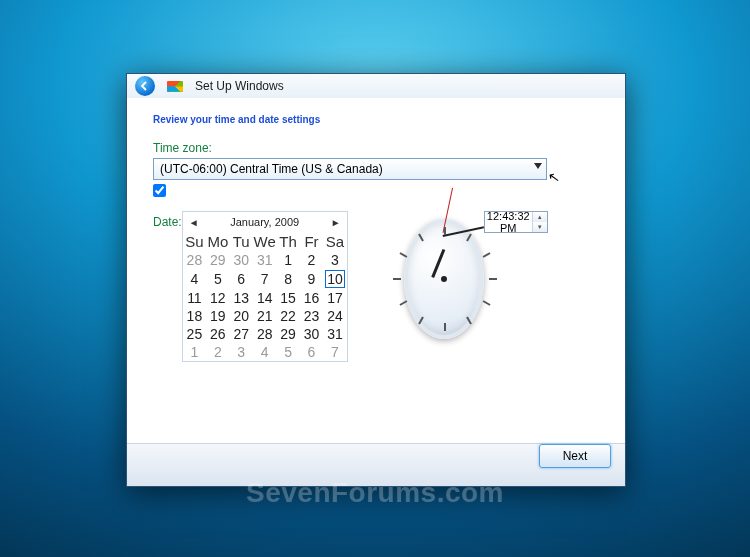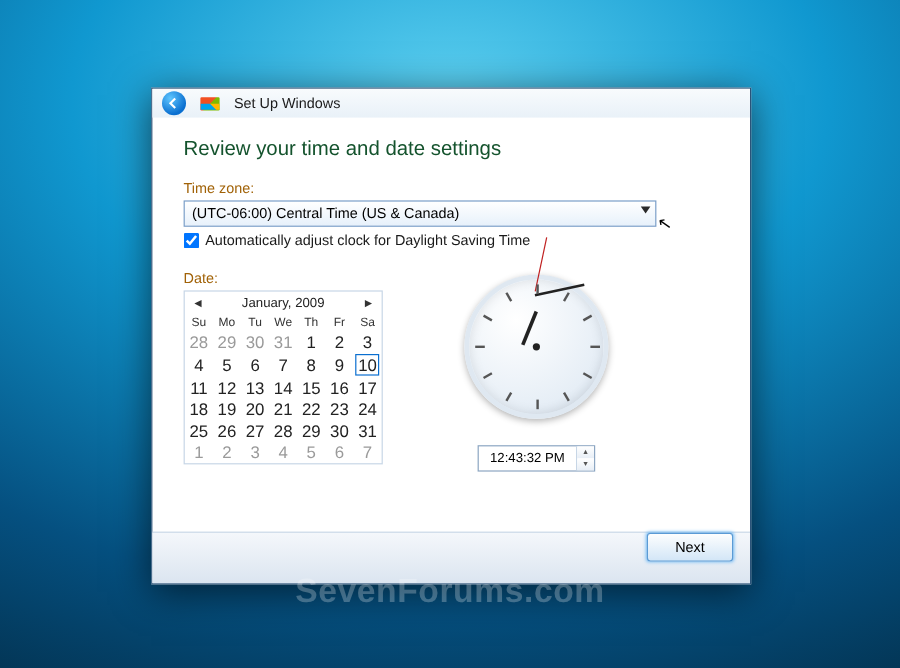--- a/index.html
+++ b/index.html
@@ -4,47 +4,47 @@
 <style>
   html,body{margin:0;padding:0;width:750px;height:557px;font-family:"Segoe UI",Tahoma,sans-serif;font-size:12px;overflow:hidden}
   body{background:radial-gradient(ellipse 900px 600px at 50% 15%,#5dd0f0 0%,#1098d0 35%,#055080 70%,#022840 100%)}
   .window{position:absolute;left:126px;top:73px;width:498px;height:412px;background:#fff;border:1px solid #2b5379;box-shadow:0 6px 30px rgba(0,0,0,.6)}
   .titlebar{height:24px;display:flex;align-items:center;gap:12px;padding:0 8px;background:linear-gradient(#f8fbfd,#e9f1f8)}
   .tb-label{color:#1a1a1a}
   .back-btn{width:20px;height:20px;border-radius:50%;background:radial-gradient(circle at 35% 30%,#5fc6ff,#0a6fd0 70%);display:flex;align-items:center;justify-content:center;color:#fff;font-size:12px}
   .flag{width:16px;height:11px;background:linear-gradient(135deg,#f25022 0 49%,#7fba00 51% 100%);border-radius:1px;display:inline-block;position:relative}
   .flag:after{content:"";position:absolute;inset:0;background:linear-gradient(45deg,#00a4ef 0 49%,#ffb900 51% 100%);clip-path:polygon(0 55%,100% 55%,100% 100%,0 100%)}
   .content{padding:10px 26px 0 26px}
-  h1{color:#14532d;font-weight:400;font-size:17px;margin:6px 0 16px 0}
-  .label{color:#a16207;margin:4px 0 3px 0}
+  h1{color:#1d4ed8;font-weight:700;font-size:10px;margin:6px 0 16px 0}
+  .label{color:#15803d;margin:4px 0 3px 0}
   .tz{position:relative;width:368px;height:20px;border:1px solid #7a9ec8;background:linear-gradient(#fff,#e7f1fb);display:flex;align-items:center;padding:0 18px 0 6px;color:#000}
   .tz .arrow{position:absolute;right:4px;top:4px;width:0;height:0;border-left:4px solid transparent;border-right:4px solid transparent;border-top:6px solid #2a2a2a}
   .cursor{position:absolute;right:-14px;top:10px;font-size:14px;color:#000;transform:rotate(-10deg)}
   .chk{display:flex;align-items:center;gap:5px;margin-top:4px;color:#1a1a1a}
   .chk input{width:13px;height:13px;margin:0}
   .row{display:flex;gap:56px;margin-top:14px}
-  .col{display:flex;flex-direction:column}
+  .col{display:flex;flex-direction:row}
   .cal{width:164px;border:1px solid #c7d6e6;background:#fff;font-size:11px;color:#222}
   .cal-head{display:flex;align-items:center;justify-content:space-between;padding:4px 6px}
   .cal-nav{color:#333;cursor:default;font-size:10px}
   .cal-title{flex:1;text-align:center}
   table.cg{width:100%;border-collapse:collapse;table-layout:fixed}
-  .cg th{font-weight:400;color:#333;padding:1px 0;text-align:center;font-size:10px}
+  .cg th{font-weight:400;color:#333;padding:1px 0;text-align:center;font-size:15px}
   .cg td{text-align:center;padding:1px 0;font-size:14px}
   .cg td.other{color:#9a9a9a}
   .cg td.today span{display:inline-block;min-width:14px;border:1px solid #0a6fd0;padding:0 1px}
   .clockbox{width:144px}
   .clock{width:112px;height:112px;margin:8px auto 10px auto;border-radius:50%;background:radial-gradient(circle at 35% 30%,#fff,#e6eef6 70%,#cdd9e5);border:4px solid #dfe8f1;box-shadow:0 2px 6px rgba(0,0,0,.3),inset 0 0 10px rgba(0,0,0,.1);position:relative}
   .tick{position:absolute;left:50%;top:4px;width:2px;height:8px;background:#555;transform-origin:1px 52px}
   .hand{position:absolute;left:50%;top:50%;transform-origin:0 0;background:#222}
   .hh{width:3px;height:30px;transform:translate(-50%,-100%) rotate(22deg)}
   .mh{width:2px;height:42px;transform:translate(-50%,-100%) rotate(258deg)}
   .sh{width:1px;height:46px;background:#c02020;transform:translate(-50%,-100%) rotate(192deg)}
   .hub{position:absolute;left:50%;top:50%;width:6px;height:6px;background:#222;border-radius:50%;transform:translate(-50%,-50%)}
-  .timebox{width:96px;height:20px;margin:12px auto;border:1px solid #8ca6c2;display:flex;align-items:center;background:#fff}
+  .timebox{width:96px;height:20px;margin:0 auto;border:1px solid #8ca6c2;display:flex;align-items:center;background:#fff}
   .timebox span{flex:1;text-align:center;font-size:11px}
   .spin{width:14px;display:flex;flex-direction:column;border-left:1px solid #c7d6e6}
   .spin div{height:10px;display:flex;align-items:center;justify-content:center;font-size:6px;color:#555;background:linear-gradient(#fff,#e7eef6)}
   .footer{position:absolute;left:0;right:0;bottom:0;height:42px;background:linear-gradient(#f4f7fb,#dbe5f0);border-top:1px solid #c7d6e6;display:flex;align-items:flex-start;justify-content:flex-end;padding:0 14px}
   .btn{width:70px;height:22px;border:1px solid #5b9bd5;background:linear-gradient(#fdfefe,#d3e6f7);border-radius:3px;display:flex;align-items:center;justify-content:center;color:#000;box-shadow:0 0 3px #6bb8f5}
   .watermark{position:absolute;left:0;right:0;bottom:48px;text-align:center;font-size:28px;color:rgba(255,255,255,.25);font-weight:600;letter-spacing:.5px;pointer-events:none}
 </style>
 </head>
 <body>
 
@@ -64,21 +64,20 @@
 
     <div class="label">Time zone:</div>
     <div class="tz">
       <span>(UTC-06:00) Central Time (US &amp; Canada)</span>
       <span class="arrow"></span>
       <span class="cursor">↖</span>
     </div>
 
     <label class="chk">
       <input type="checkbox" id="dst" checked="" style="">
-      <span>Automatically adjust clock for Daylight Saving Time</span>
     </label>
 
     <div class="row">
       <div class="col">
         <div class="label">Date:</div>
         <div class="cal">
           <div class="cal-head">
             <span class="cal-nav">◄</span>
             <span class="cal-title">January, 2009</span>
             <span class="cal-nav">►</span>

